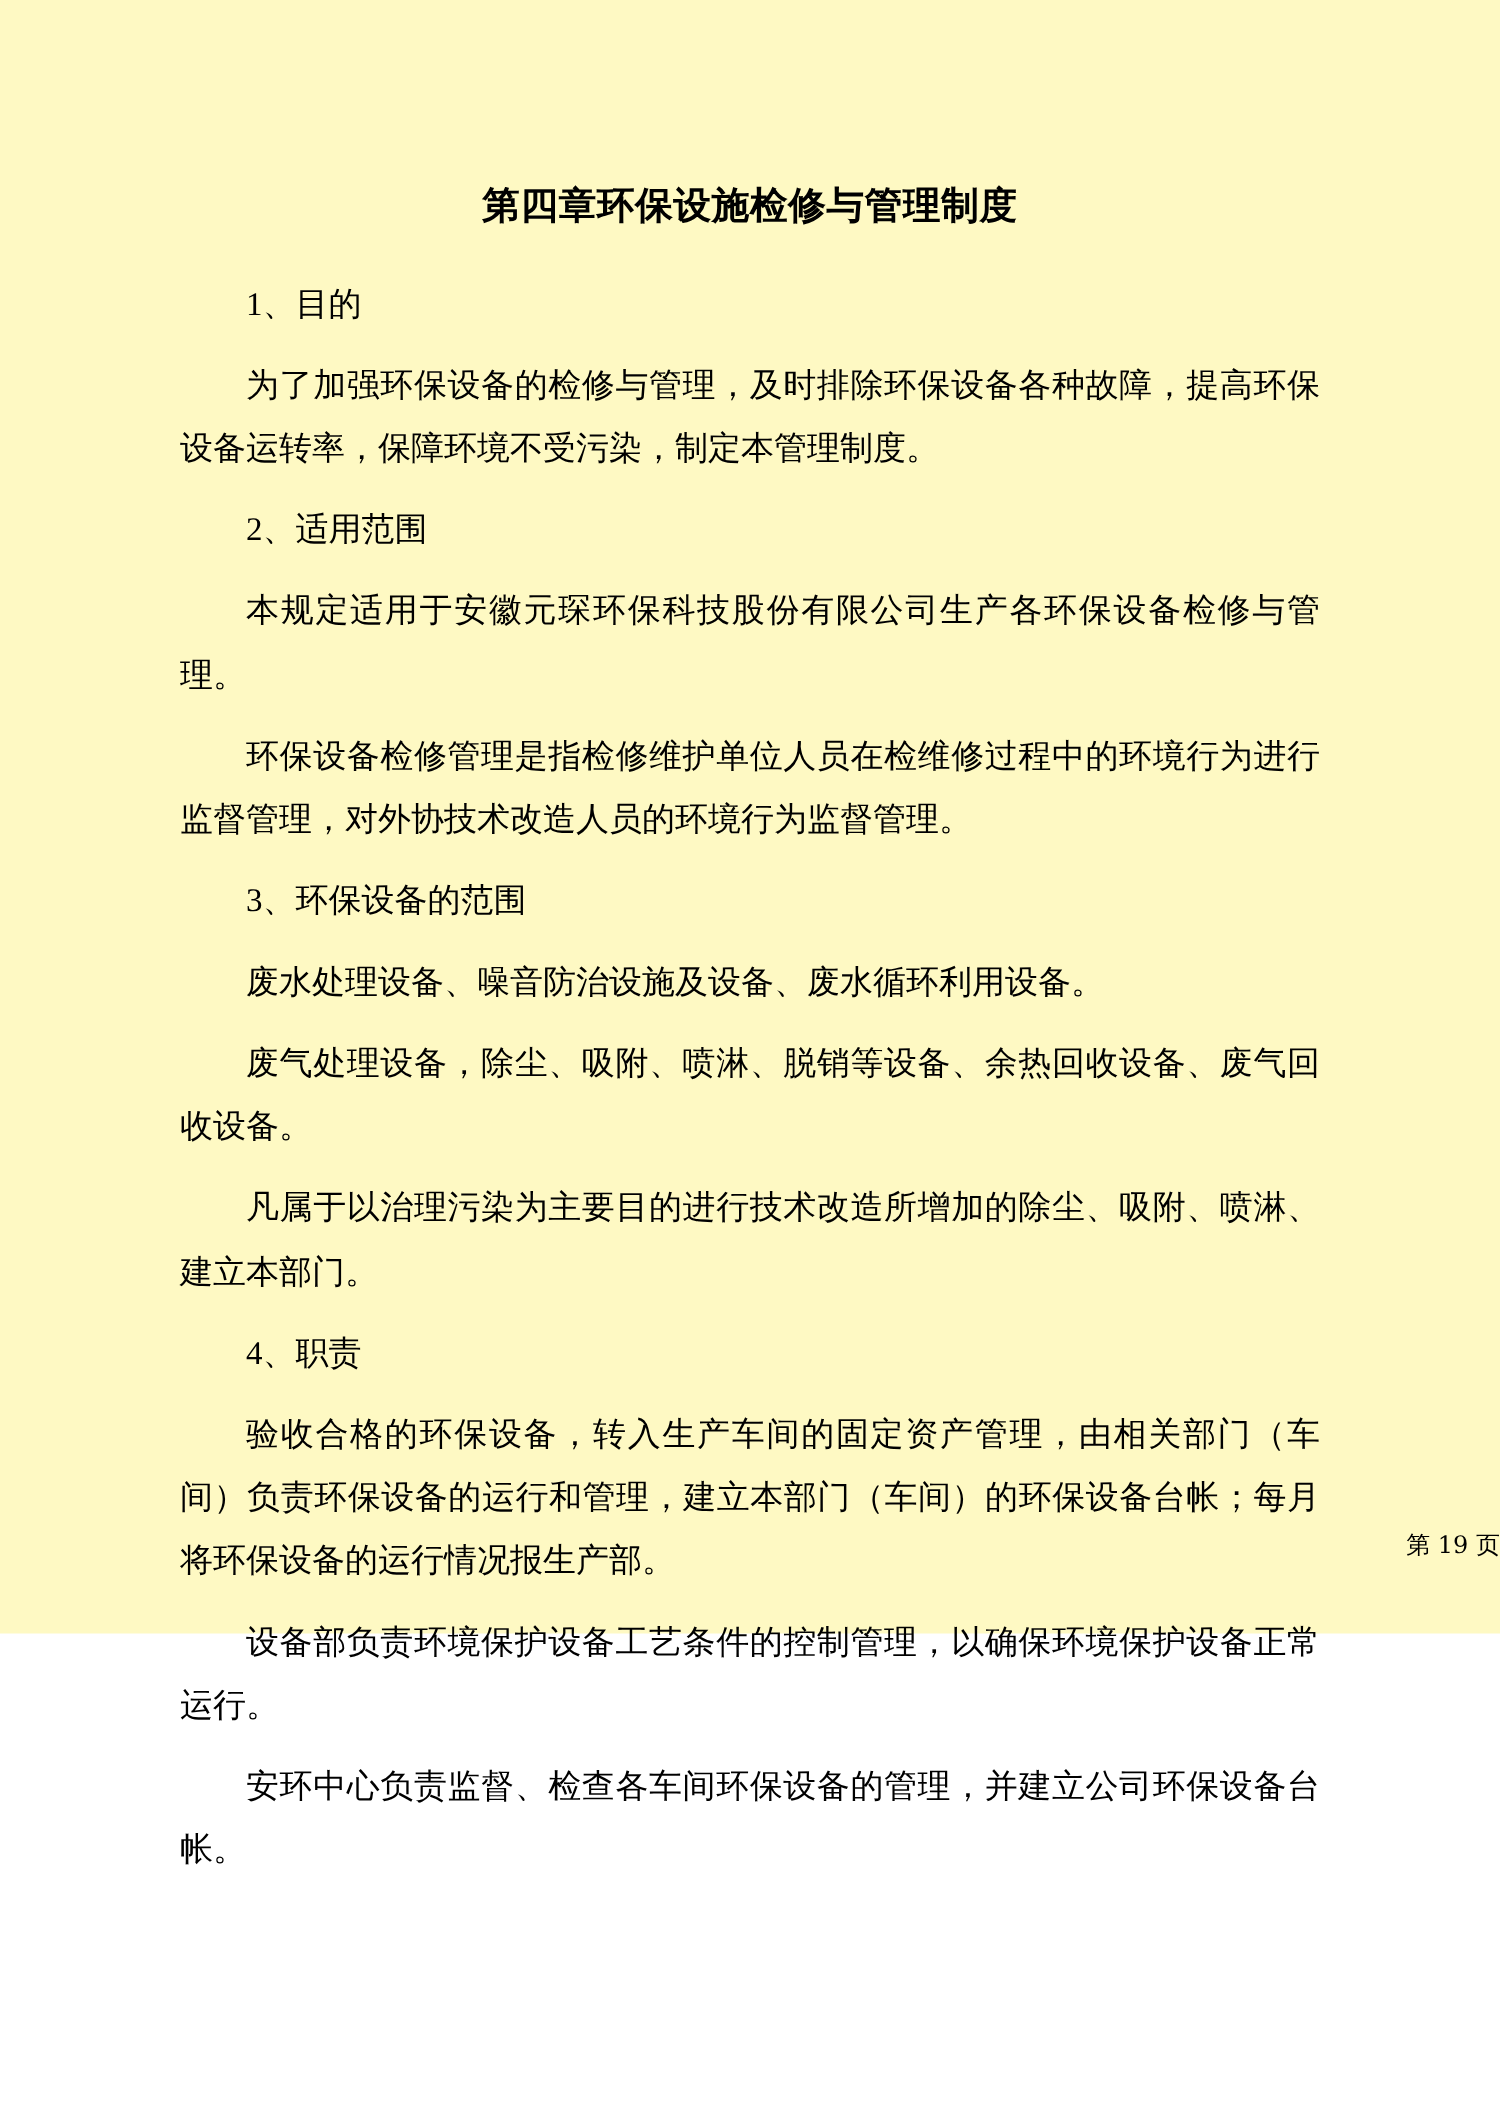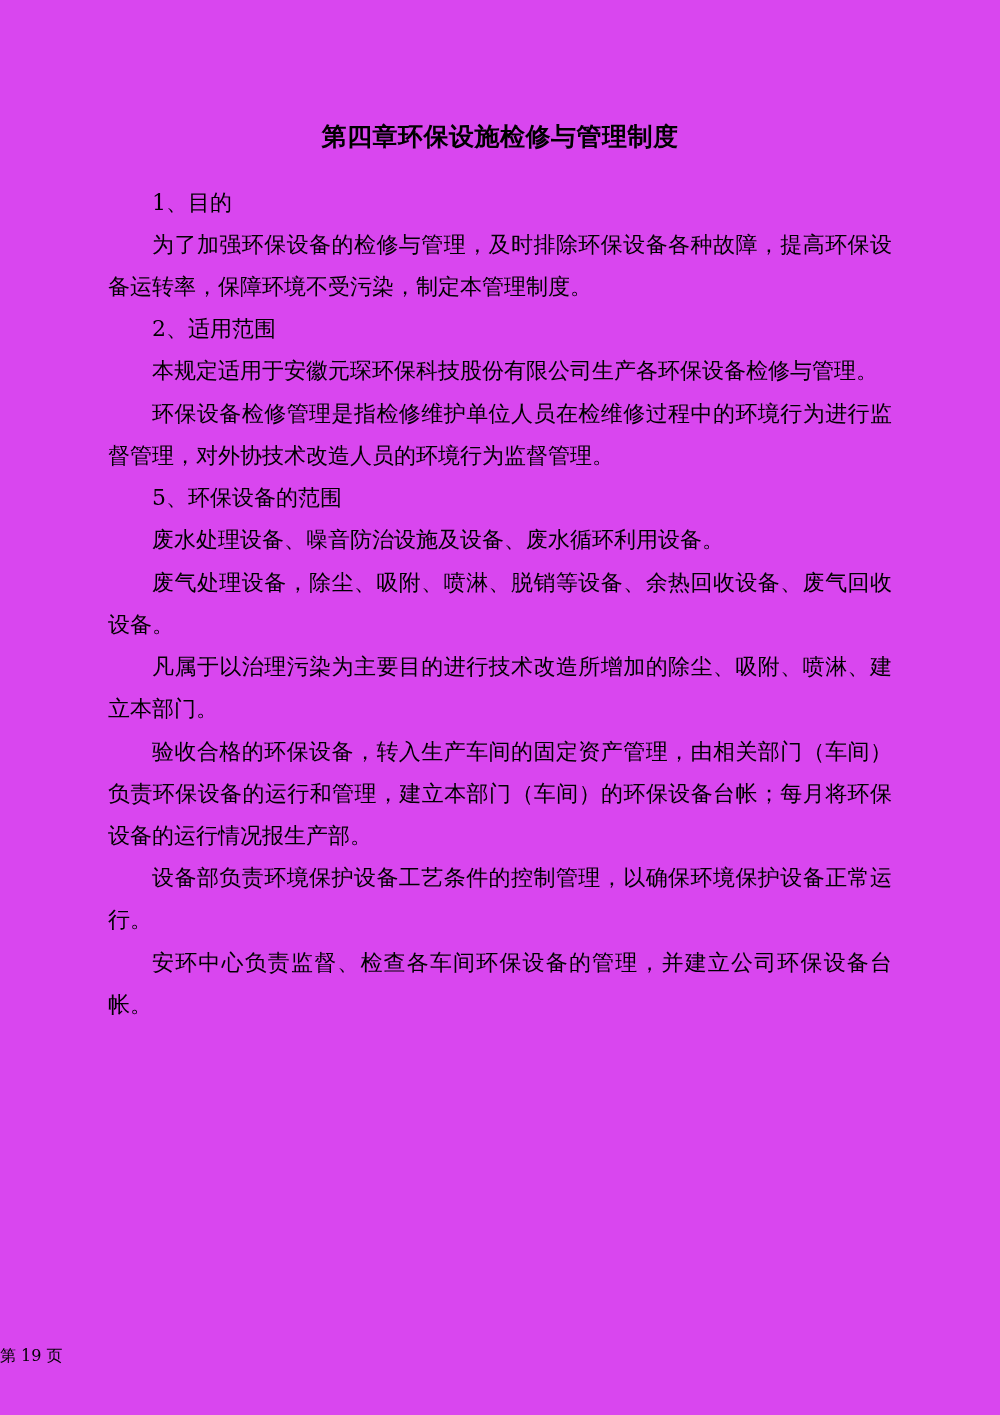--- a/index.html
+++ b/index.html
@@ -9,66 +9,68 @@
   }
   body {
     width: 1000px;
     height: 1415px;
     font-family: "DejaVu Serif", "Liberation Serif", serif;
     color: #000000;
   }
   .page {
     position: relative;
     width: 1000px;
-    height: 1415px;
+    height: 1089px;
     box-sizing: border-box;
     padding: 96px 108px 60px 108px;
-    background: #d946ef;
+    background: #fef9c3;
   }
   .doc-title {
     text-align: center;
     font-size: 25px;
     font-weight: bold;
     letter-spacing: 0.5px;
     margin: 22px 0 26px 0;
     line-height: 1.5;
   }
   .para {
     font-size: 22px;
     line-height: 1.92;
     text-align: justify;
     text-justify: inter-ideograph;
     text-indent: 2em;
-    margin: 0;
+    margin: 12px;
+    font-family: Liberation Serif, serif;
   }
   .footer {
     position: absolute;
     left: 0;
     right: 0;
     bottom: 48px;
-    text-align: left;
+    text-align: right;
     font-size: 16px;
     font-family: "DejaVu Serif", "Liberation Serif", serif;
   }
 </style>
 </head>
 <body>
 
 <div class="page">
 
   <h1 class="doc-title">第四章环保设施检修与管理制度</h1>
 
   <p class="para">1、目的</p>
   <p class="para">为了加强环保设备的检修与管理，及时排除环保设备各种故障，提高环保设备运转率，保障环境不受污染，制定本管理制度。</p>
   <p class="para">2、适用范围</p>
   <p class="para">本规定适用于安徽元琛环保科技股份有限公司生产各环保设备检修与管理。</p>
   <p class="para">环保设备检修管理是指检修维护单位人员在检维修过程中的环境行为进行监督管理，对外协技术改造人员的环境行为监督管理。</p>
-  <p class="para">5、环保设备的范围</p>
+  <p class="para">3、环保设备的范围</p>
   <p class="para">废水处理设备、噪音防治设施及设备、废水循环利用设备。</p>
   <p class="para">废气处理设备，除尘、吸附、喷淋、脱销等设备、余热回收设备、废气回收设备。</p>
   <p class="para">凡属于以治理污染为主要目的进行技术改造所增加的除尘、吸附、喷淋、建立本部门。</p>
+  <p class="para">4、职责</p>
   <p class="para">验收合格的环保设备，转入生产车间的固定资产管理，由相关部门（车间）负责环保设备的运行和管理，建立本部门（车间）的环保设备台帐；每月将环保设备的运行情况报生产部。</p>
   <p class="para">设备部负责环境保护设备工艺条件的控制管理，以确保环境保护设备正常运行。</p>
   <p class="para">安环中心负责监督、检查各车间环保设备的管理，并建立公司环保设备台帐。</p>
 
   <div class="footer">第 19 页</div>
 
 </div>
 
 </body></html>

